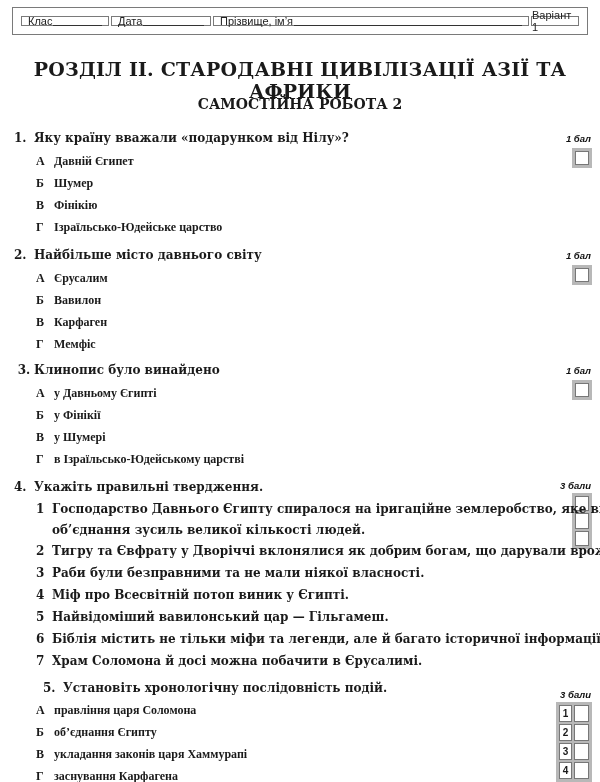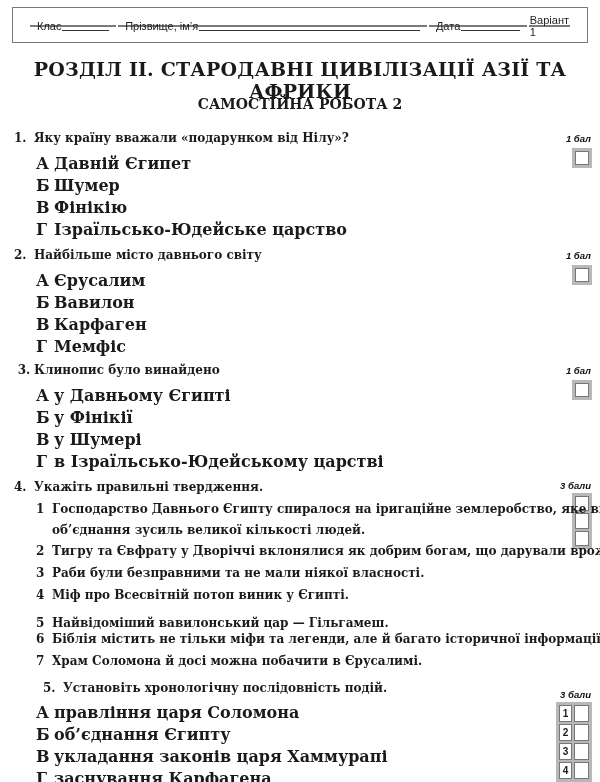--- a/index.html
+++ b/index.html
@@ -1,22 +1,22 @@
 <!DOCTYPE html>
 <html><head>
 <meta charset="utf-8">
 <style>
   * { box-sizing: border-box; margin: 0; padding: 0; }
   html, body { width: 600px; height: 782px; background: #ffffff; overflow: hidden; }
   body { position: relative; font-family: "DejaVu Serif", "Liberation Serif", serif; color: #1a1a1a; }
 
   
   .header-strip {
-    position: absolute; left: 12px; top: 7px; width: 576px; height: 34px;
-    border: 1px solid #7a7a7a; display: flex; padding: 17px; gap: 2px; background: #fff;
+    position: absolute; left: 12px; top: 7px; width: 576px; height: 28px;
+    border: 1px solid #7a7a7a; display: flex; padding: 8px; gap: 2px; background: #fff;
   }
   .hcell {
     border: 1px solid #7a7a7a; height: 100%; display: flex; align-items: center;
     font-family: "Liberation Sans", sans-serif; font-size: 11px; color: #222; padding-left: 6px;
   }
   .hcell .fill { flex: 1; border-bottom: 1px solid #333; height: 10px; margin-right: 6px; margin-left: 1px; }
   .hcell.klas { width: 88px; }
   .hcell.name { width: 316px; }
   .hcell.date { width: 100px; }
   .hcell.variant { flex: 1; justify-content: flex-end; padding-left: 0; }
@@ -26,21 +26,21 @@
     font-family: "DejaVu Serif", serif; font-weight: bold; font-size: 19px; letter-spacing: 0.2px;
   }
   .subtitle {
     position: absolute; left: 0; width: 600px; top: 96px; text-align: center;
     font-family: "DejaVu Serif", serif; font-weight: bold; font-size: 14px;
   }
 
   .q { position: absolute; left: 0; width: 600px; }
   .q-head { position: absolute; left: 14px; font-weight: bold; font-size: 12px; white-space: nowrap; }
   .q-head .num { display: inline-block; width: 20px; }
-  .opt { position: absolute; left: 36px; font-size: 16px; white-space: nowrap; }
+  .opt { position: absolute; left: 36px; font-size: 12px; white-space: nowrap; font-family: Liberation Serif, serif; }
   .opt .letter { display: inline-block; width: 18px; font-weight: bold; }
   .opt .text { font-weight: bold; }
   .stmt { position: absolute; left: 36px; font-size: 12px; white-space: nowrap; font-weight: bold; }
   .stmt .n { display: inline-block; width: 16px; font-weight: bold; }
   .stmt.cont { left: 52px; }
 
   .score {
     position: absolute; right: 9px; font-family: "Liberation Sans", sans-serif;
     font-style: italic; font-weight: bold; font-size: 9.5px; color: #111;
   }
@@ -69,26 +69,26 @@
   .seqrow .cell { flex: 1; background: #fff; border: 1px solid #777; }
 </style>
 </head>
 <body>
 
 <div class="header-strip">
   <div class="hcell klas">
     <span>Клас</span>
     <span class="fill"></span>
   </div>
+  <div class="hcell date">
+    <span>Дата</span>
+    <span class="fill"></span>
+  </div>
   <div class="hcell name">
     <span>Прізвище, ім’я</span>
-    <span class="fill"></span>
-  </div>
-  <div class="hcell date">
-    <span>Дата</span>
     <span class="fill"></span>
   </div>
   <div class="hcell variant">
     <span>Варіант 1</span>
   </div>
 </div>
 
 <div class="section-title">РОЗДІЛ ІІ. СТАРОДАВНІ ЦИВІЛІЗАЦІЇ АЗІЇ ТА АФРИКИ</div>
 <div class="subtitle">САМОСТІЙНА РОБОТА 2</div>
 
@@ -142,21 +142,21 @@
   <div class="box3" style="top:13px;">
     <div class="inner"></div>
     <div class="inner"></div>
     <div class="inner"></div>
   </div>
   <div class="stmt" style="top:22px;"><span class="n">1</span><span>Господарство Давнього Єгипту спиралося на іригаційне землеробство, яке вимагало</span></div>
   <div class="stmt cont" style="top:43px;">об’єднання зусиль великої кількості людей.</div>
   <div class="stmt" style="top:64px;"><span class="n">2</span><span>Тигру та Євфрату у Дворіччі вклонялися як добрим богам, що дарували врожай.</span></div>
   <div class="stmt" style="top:86px;"><span class="n">3</span><span>Раби були безправними та не мали ніякої власності.</span></div>
   <div class="stmt" style="top:108px;"><span class="n">4</span><span>Міф про Всесвітній потоп виник у Єгипті.</span></div>
-  <div class="stmt" style="top:130px;margin-top:6px;"><span class="n">5</span><span>Найвідоміший вавилонський цар — Гільгамеш.</span></div>
+  <div class="stmt" style="top:130px;"><span class="n">5</span><span>Найвідоміший вавилонський цар — Гільгамеш.</span></div>
   <div class="stmt" style="top:152px;"><span class="n">6</span><span>Біблія містить не тільки міфи та легенди, але й багато історичної інформації.</span></div>
   <div class="stmt" style="top:174px;"><span class="n">7</span><span>Храм Соломона й досі можна побачити в Єрусалимі.</span></div>
 </div>
 
 <div class="q" style="top:681px;">
   <div class="q-head" style="top:0;margin-left:29px;">
     <span class="num">5.</span><span>Установіть хронологічну послідовність подій.</span>
   </div>
   <div class="score" style="top:8px;">3 бали</div>
   <div class="opt" style="top:22px;"><span class="letter">А</span><span class="text">правління царя Соломона</span></div>

